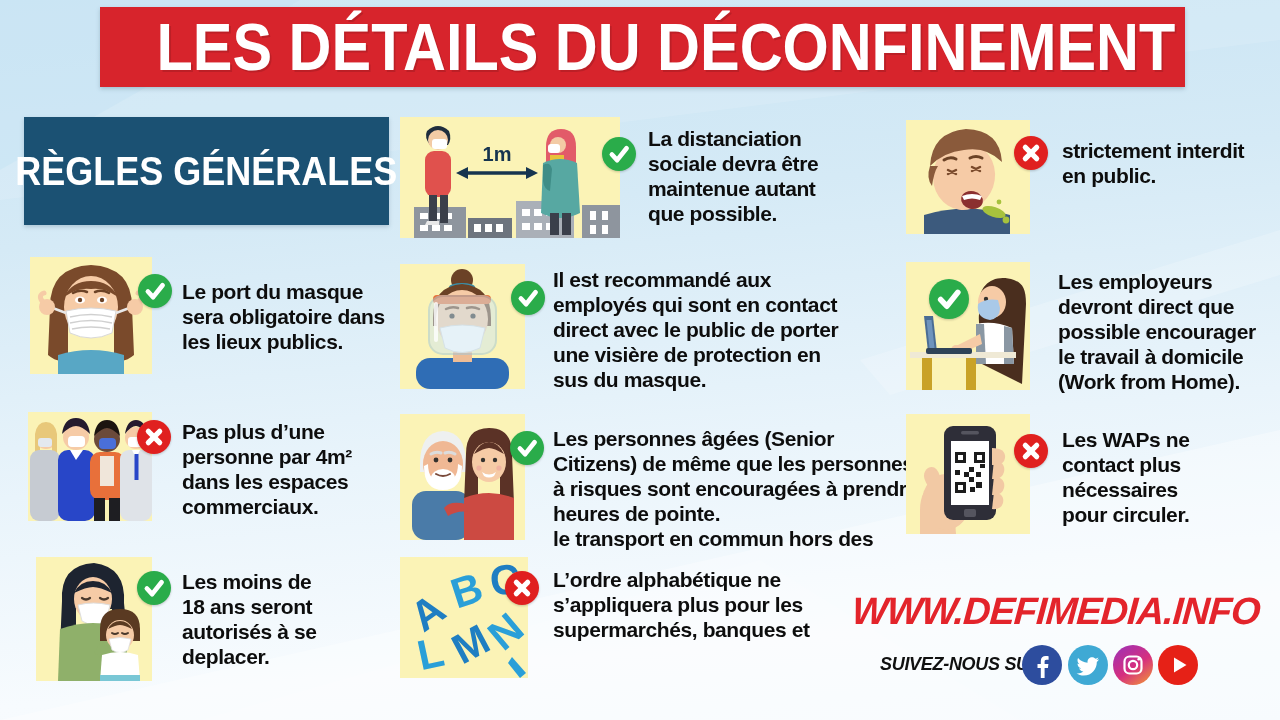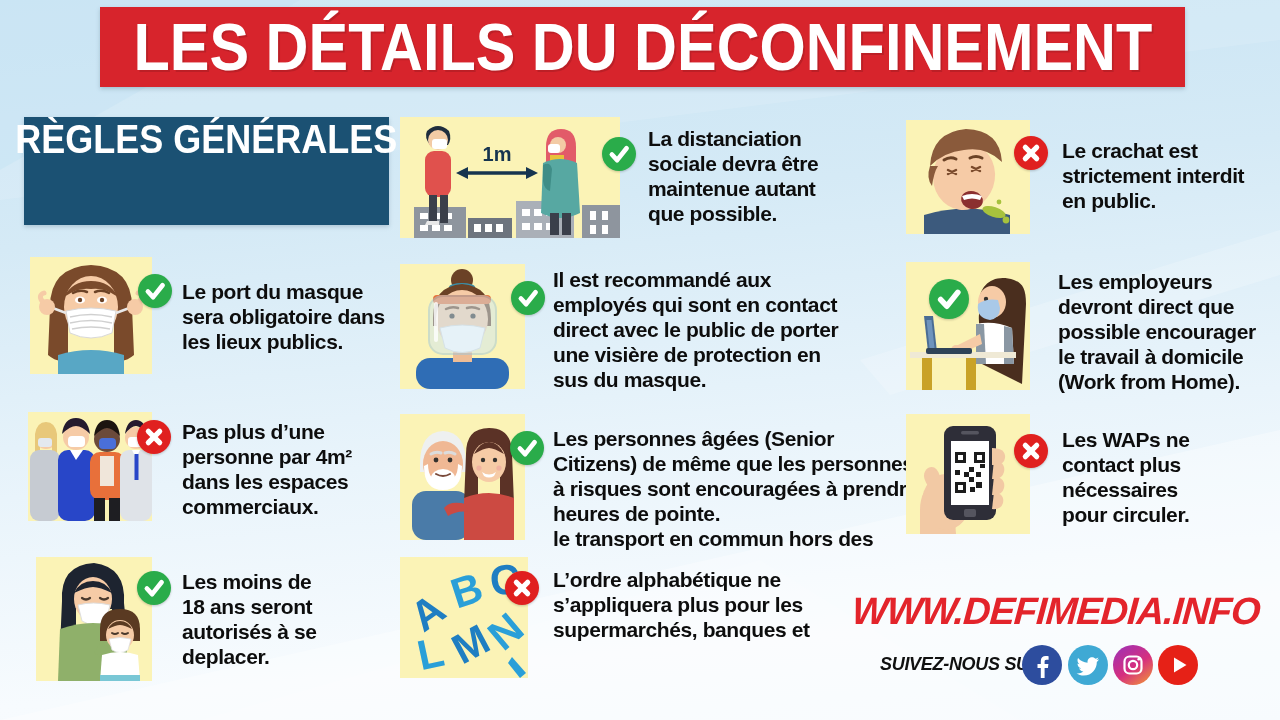--- a/index.html
+++ b/index.html
@@ -4,30 +4,30 @@
 <style>
   html,body{margin:0;padding:0;}
   .canvas{
     position:relative;width:1280px;height:720px;overflow:hidden;
     font-family:"Liberation Sans",sans-serif;
     background:linear-gradient(175deg,#c8e4f4 0%,#d5eaf6 30%,#e9f4fb 60%,#f7fbfe 85%,#f3f9fd 100%);
   }
   .bg-deco{position:absolute;left:0;top:0;width:1280px;height:720px;}
   .banner{
     position:absolute;left:100px;top:7px;width:1085px;height:80px;
-    background:#d7242c;display:flex;align-items:center;justify-content:center;
+    background:#d7242c;display:flex;align-items:center;justify-content:flex-start;
     box-shadow:0 2px 4px rgba(90,120,140,.35);
   }
   .banner h1{
     margin:0;color:#ffffff;font-size:66px;font-weight:700;letter-spacing:0px;
     transform:scaleX(.9);white-space:nowrap;text-shadow:2px 2px 0 rgba(0,0,0,.12);
   }
   .regles{
     position:absolute;left:24px;top:117px;width:365px;height:108px;
-    background:#1b5173;display:flex;justify-content:center;
+    background:#1b5173;display:flex;align-items:center;justify-content:center;
     box-shadow:0 2px 4px rgba(90,120,140,.3);
   }
   .regles h2{
     margin:0;color:#ffffff;font-size:40px;font-weight:700;transform:scaleX(.9);white-space:nowrap;
   }
   .tile{position:absolute;background:#fbf3b6;overflow:hidden;}
   .tile svg{display:block;width:100%;height:100%;}
   .badge{position:absolute;width:34px;height:34px;}
   .badge svg{display:block;width:100%;height:100%;filter:drop-shadow(0 1px 1px rgba(0,0,0,.2));}
   .rule-text{position:absolute;color:#0d0d0d;font-size:21px;font-weight:700;letter-spacing:-0.4px;line-height:25px;}
@@ -152,21 +152,20 @@
       <circle cx="93" cy="82" r="2.4" fill="#a7c23d"></circle>
     </svg>
   </div>
   <div class="badge" style="left:1014px;top:136px">
     <svg viewBox="0 0 36 36">
         <circle cx="18" cy="18" r="18" fill="#e0201f"></circle>
         <path d="M12 12l12 12M24 12l-12 12" stroke="#fff" stroke-width="5.5" stroke-linecap="round"></path>
       </svg>
   </div>
   <div class="rule-text" style="left:1062px;top:138px;width:205px">
-    <span>Le crachat est</span>
     <span>strictement interdit</span>
     <span>en public.</span>
   </div>
 
   <div class="tile" style="left:30px;top:257px;width:122px;height:117px">
     <svg viewBox="0 0 122 117">
       <rect width="122" height="117" fill="#fbf3b6"></rect>
       <path d="M20 50 Q20 10 61 8 Q102 10 102 50 L104 98 Q92 108 84 100 L84 56 L38 56 L38 100 Q30 108 18 98 Z" fill="#7a4a2b"></path>
       <ellipse cx="61" cy="50" rx="27" ry="31" fill="#f6cba6"></ellipse>
       <path d="M34 40 Q42 24 61 24 Q80 24 88 40 Q74 30 61 32 Q48 30 34 40 Z" fill="#7a4a2b"></path>

